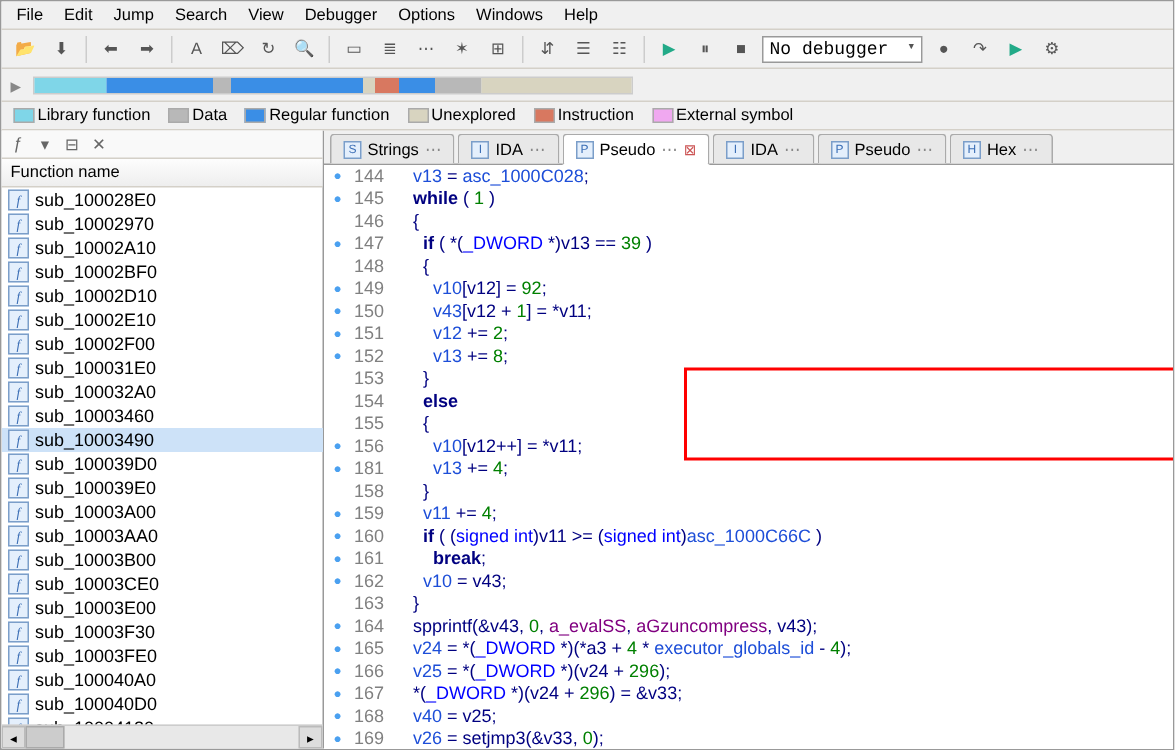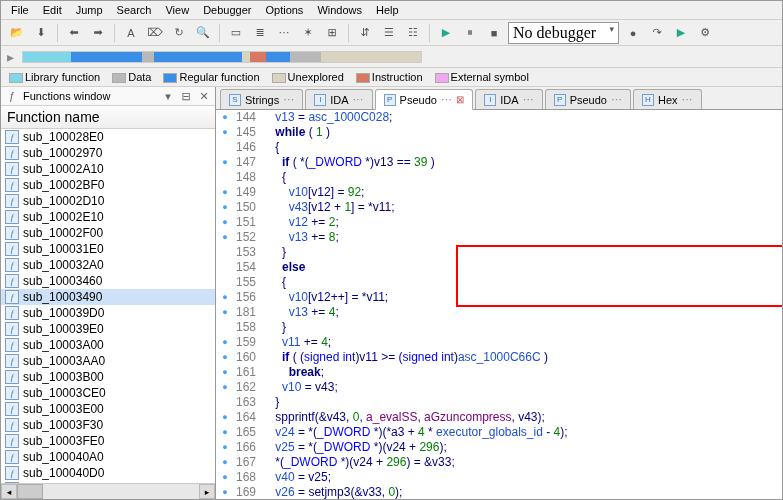--- a/index.html
+++ b/index.html
@@ -5,38 +5,38 @@
 * { margin: 0; padding: 0; box-sizing: border-box; font-family: "Tahoma", "Segoe UI", Arial, sans-serif; }
 body { font-size: 11px; background: #f0f0f0; overflow: hidden; }
 .app { width: 783px; height: 500px; display: flex; flex-direction: column; background: #fff; border: 1px solid #999; }
 
 .menubar { display: flex; background: #f0f0f0; border-bottom: 1px solid #d4d0c8; padding: 1px 4px; gap: 2px; }
 .menubar span { padding: 2px 6px; cursor: default; }
 
 .toolbar { display: flex; align-items: center; background: #f0f0f0; border-bottom: 1px solid #d4d0c8; padding: 2px 6px; gap: 4px; height: 26px; }
 .tool-btn { width: 20px; height: 20px; display: flex; align-items: center; justify-content: center; border: 1px solid transparent; color: #555; }
 .tool-sep { width: 1px; height: 18px; background: #ccc; margin: 0 2px; }
-.combo { border: 1px solid #999; background: #fff; padding: 1px 22px 1px 4px; font-size: 16px; font-family: Liberation Serif, serif; position: relative; }
+.combo { border: 1px solid #999; background: #fff; padding: 1px 22px 1px 4px; font-size: 12px; font-family: Liberation Mono, monospace; position: relative; }
 .combo::after { content: "▾"; position: absolute; right: 4px; top: 1px; font-size: 9px; color: #555; }
 
 .navstrip { height: 22px; background: #f0f0f0; border-bottom: 1px solid #d4d0c8; display: flex; align-items: center; padding: 0 6px; }
 .navstrip .arrow { color: #888; font-size: 14px; margin-right: 8px; }
 .navstrip .blocks { display: flex; height: 12px; width: 400px; border: 1px solid #ccc; }
 .blk { height: 100%; }
 
 .legend { display: flex; gap: 12px; padding: 3px 8px; background: #f0f0f0; border-bottom: 1px solid #d4d0c8; align-items: flex-start; font-family: monospace; font-size: 11px; }
 .legend .swatch { width: 14px; height: 10px; display: inline-block; margin-right: 2px; border: 1px solid #aaa; vertical-align: middle; }
 
 .main { flex: 1; display: flex; overflow: hidden; }
 
 .sidebar { width: 215px; border-right: 1px solid #999; display: flex; flex-direction: column; background: #fff; }
 .sidebar-hdr { display: flex; align-items: center; padding: 2px 4px; border-bottom: 1px solid #d4d0c8; background: #f9f9f9; gap: 4px; }
 .sidebar-hdr .title { flex: 1; }
 .sidebar-hdr .hicon { width: 14px; height: 14px; display: flex; align-items: center; justify-content: center; color: #666; font-size: 11px; }
-.colhdr { background: linear-gradient(#fdfdfd, #eee); border-bottom: 1px solid #d4d0c8; padding: 3px 6px; font-size: 14px; }
+.colhdr { background: linear-gradient(#fdfdfd, #eee); border-bottom: 1px solid #d4d0c8; padding: 3px 6px; font-size: 11px; }
 .funclist { flex: 1; overflow-y: auto; }
 .fn-item { display: flex; align-items: center; padding: 1px 4px; gap: 4px; font-family: monospace; font-size: 12px; }
 .fn-item.sel { background: #cde2f8; }
 .fn-icon { width: 14px; height: 14px; border: 1px solid #7b9ec9; background: #e4effc; display: flex; align-items: center; justify-content: center; color: #3b6eb5; font-size: 9px; font-style: italic; font-family: Georgia, serif; }
 .scroll-h { height: 16px; background: #e8e8e8; border-top: 1px solid #ccc; display: flex; }
 .scroll-h .sarrow { width: 16px; height: 100%; background: #ddd; border: 1px solid #bbb; display: flex; align-items: center; justify-content: center; font-size: 9px; }
 .scroll-h .thumb { width: 26px; background: #ccc; border: 1px solid #aaa; margin-left: 0; }
 .scroll-h .track { flex: 1; }
 
 .editor-area { flex: 1; display: flex; flex-direction: column; overflow: hidden; }
@@ -131,21 +131,20 @@
       <span><span class="swatch" style="background: rgb(58, 142, 230);"></span>Regular function</span>
       <span><span class="swatch" style="background: rgb(216, 212, 192);"></span>Unexplored</span>
       <span><span class="swatch" style="background: rgb(216, 120, 96);"></span>Instruction</span>
       <span><span class="swatch" style="background: rgb(240, 168, 240);"></span>External symbol</span>
     </div>
 
   <div class="main">
     <div class="sidebar">
       <div class="sidebar-hdr">
         <span class="hicon">ƒ</span>
-        <span class="title">Functions window</span>
         <span class="hicon">▾</span>
         <span class="hicon">⊟</span>
         <span class="hicon">✕</span>
       </div>
       <div class="colhdr">Function name</div>
       <div class="funclist" id="funclist">
           <div class="fn-item">
             <span class="fn-icon">f</span>
             <span>sub_100028E0</span>
           </div>

